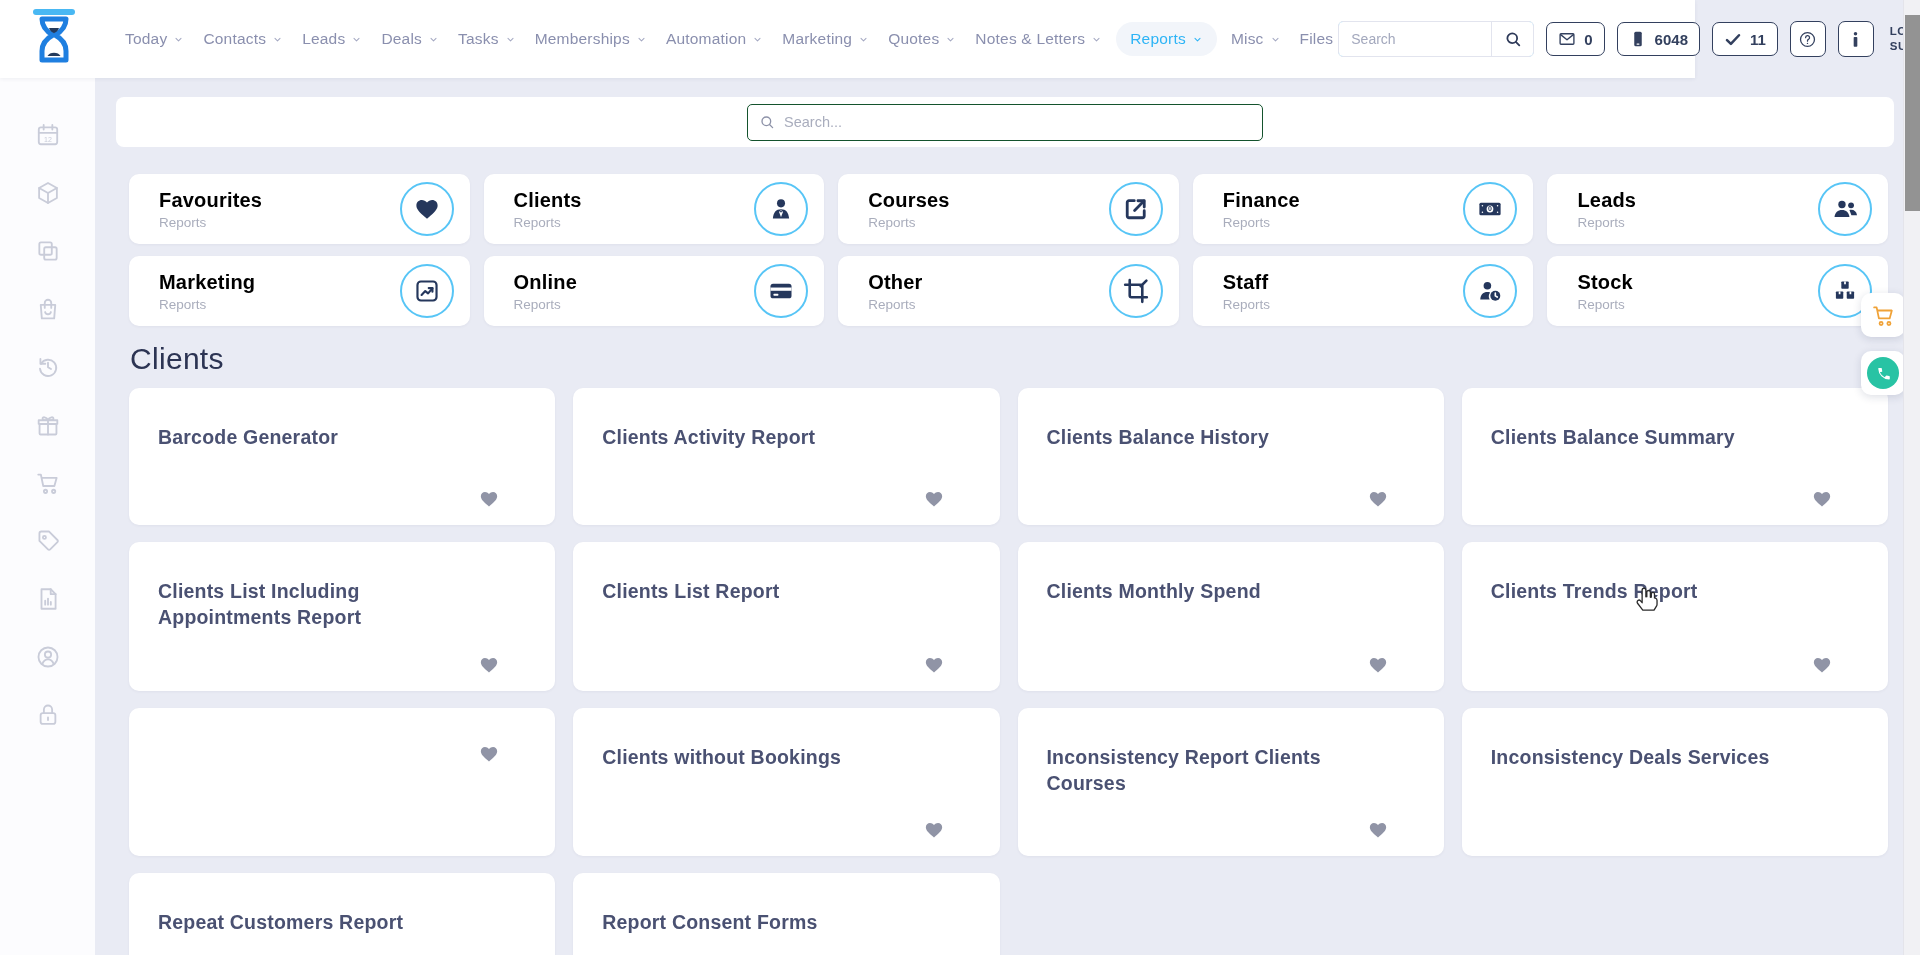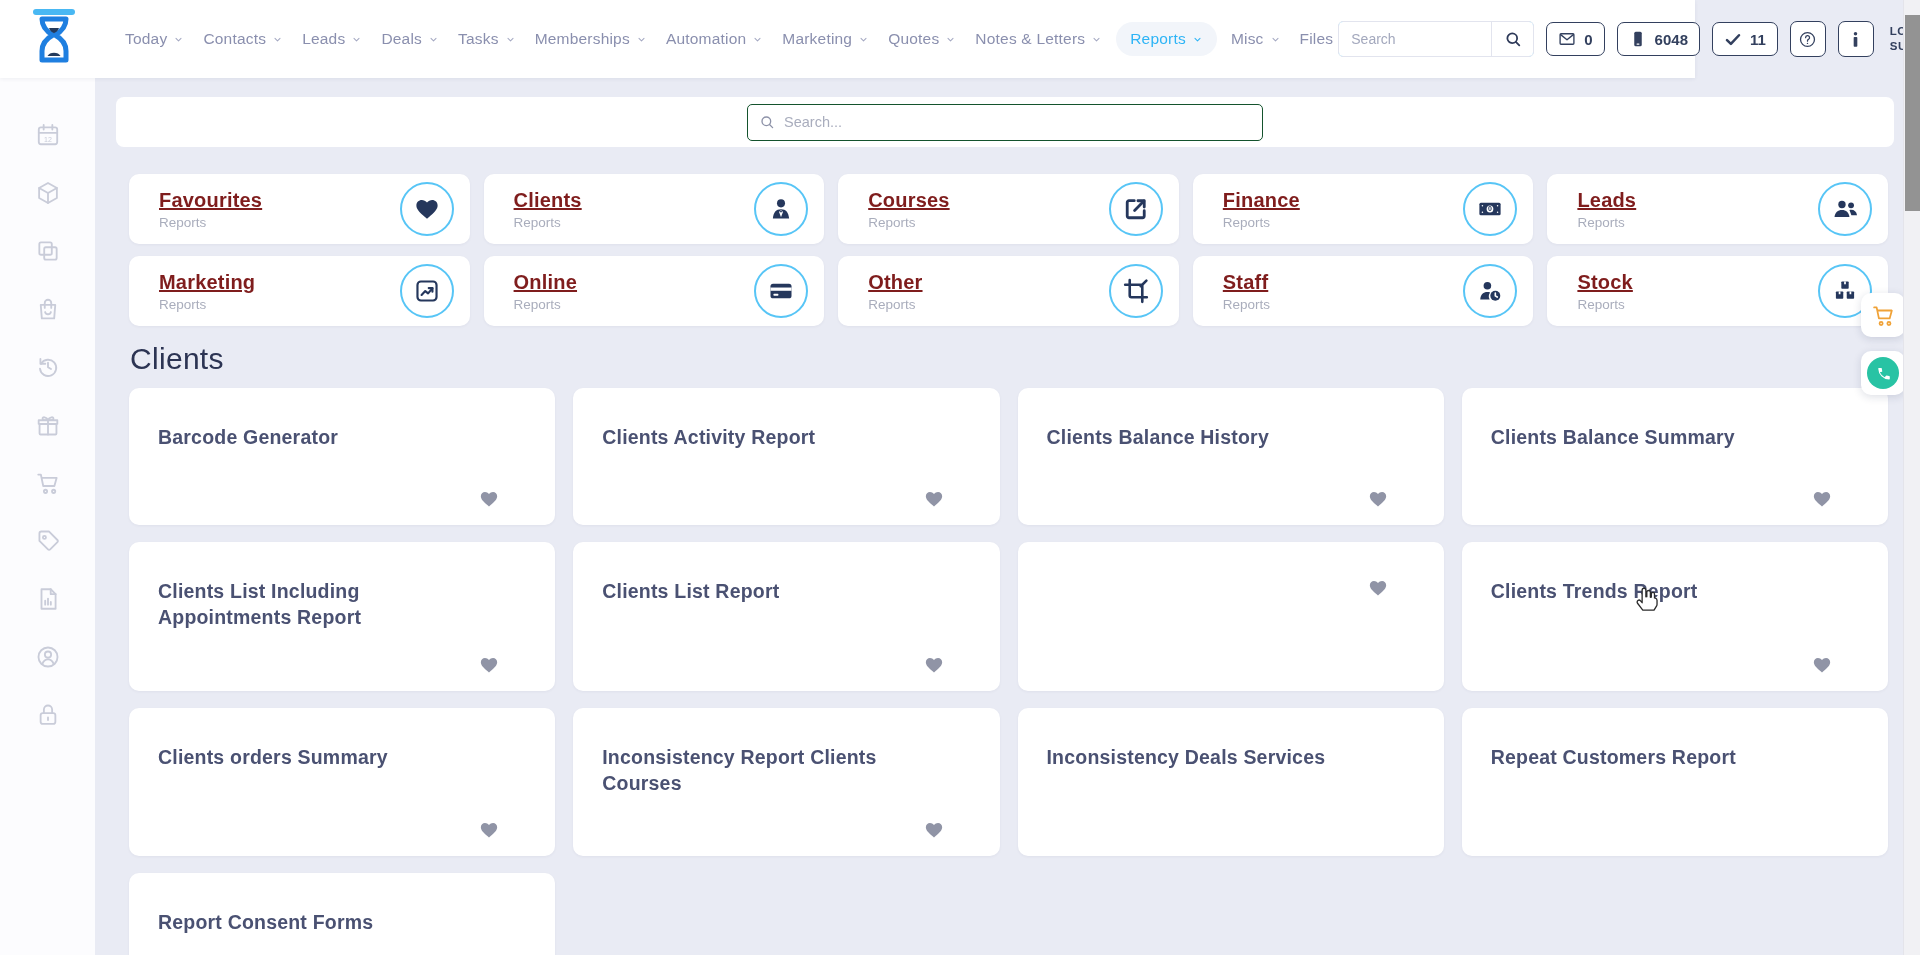--- a/index.html
+++ b/index.html
@@ -97,21 +97,21 @@
 
   .category-grid {
     margin-top:27px; display:grid; grid-template-columns:repeat(5,1fr);
     gap:12px 14px;
   }
   .cat-card {
     position:relative; background:#fff; border-radius:10px; height:70px;
     padding:10px 84px 10px 30px; display:flex; flex-direction:column; justify-content:center;
     box-shadow:0 1px 3px rgba(30,40,80,.05); cursor:pointer;
   }
-  .cat-title { font-size:20px; font-weight:600; color:#7f1d1d; letter-spacing:.2px;text-decoration:underline; }
+  .cat-title { font-size:20px; font-weight:600; color:#000000; letter-spacing:.2px; }
   .cat-sub { font-size:13.5px; color:#a9adbc; margin-top:3px; }
   .cat-circle {
     position:absolute; right:16px; top:50%; transform:translateY(-50%);
     width:54px; height:54px; border:2px solid #57c5f6; border-radius:50%;
     display:flex; align-items:center; justify-content:center; color:#25375c; background:#fff;
   }
   .cat-circle svg { width:26px; height:26px; }
 
   .section-title {
     font-size:30px; font-weight:500; color:#2c3453; letter-spacing:.3px;
@@ -616,36 +616,44 @@
       </div>
       <div class="report-card">
         <div class="report-title">Clients List Report</div>
         <div class="heart">
           <svg viewBox="0 0 24 24" fill="currentColor" stroke="none">
             <path d="M12 21.1l-1.6-1.5C5.2 15 2.2 12.2 2.2 8.7 2.2 5.8 4.4 3.7 7.2 3.7c1.8 0 3.6.9 4.8 2.4 1.2-1.5 3-2.4 4.8-2.4 2.8 0 5 2.1 5 5 0 3.5-3 6.3-8.2 10.9z"></path>
           </svg>
         </div>
       </div>
       <div class="report-card">
+        <div class="report-title">Clients Monthly Spend</div>
         <div class="heart">
           <svg viewBox="0 0 24 24" fill="currentColor" stroke="none">
             <path d="M12 21.1l-1.6-1.5C5.2 15 2.2 12.2 2.2 8.7 2.2 5.8 4.4 3.7 7.2 3.7c1.8 0 3.6.9 4.8 2.4 1.2-1.5 3-2.4 4.8-2.4 2.8 0 5 2.1 5 5 0 3.5-3 6.3-8.2 10.9z"></path>
           </svg>
         </div>
       </div>
       <div class="report-card">
         <div class="report-title">Clients Trends Report</div>
         <div class="heart">
           <svg viewBox="0 0 24 24" fill="currentColor" stroke="none">
             <path d="M12 21.1l-1.6-1.5C5.2 15 2.2 12.2 2.2 8.7 2.2 5.8 4.4 3.7 7.2 3.7c1.8 0 3.6.9 4.8 2.4 1.2-1.5 3-2.4 4.8-2.4 2.8 0 5 2.1 5 5 0 3.5-3 6.3-8.2 10.9z"></path>
           </svg>
         </div>
       </div>
       <div class="report-card">
-        <div class="report-title">Clients orders Summary</div>
+        <div class="heart">
+          <svg viewBox="0 0 24 24" fill="currentColor" stroke="none">
+            <path d="M12 21.1l-1.6-1.5C5.2 15 2.2 12.2 2.2 8.7 2.2 5.8 4.4 3.7 7.2 3.7c1.8 0 3.6.9 4.8 2.4 1.2-1.5 3-2.4 4.8-2.4 2.8 0 5 2.1 5 5 0 3.5-3 6.3-8.2 10.9z"></path>
+          </svg>
+        </div>
+      </div>
+      <div class="report-card">
+        <div class="report-title">Clients without Bookings</div>
         <div class="heart">
           <svg viewBox="0 0 24 24" fill="currentColor" stroke="none">
             <path d="M12 21.1l-1.6-1.5C5.2 15 2.2 12.2 2.2 8.7 2.2 5.8 4.4 3.7 7.2 3.7c1.8 0 3.6.9 4.8 2.4 1.2-1.5 3-2.4 4.8-2.4 2.8 0 5 2.1 5 5 0 3.5-3 6.3-8.2 10.9z"></path>
           </svg>
         </div>
       </div>
       <div class="report-card">
         <div class="report-title">Inconsistency Report Clients Courses</div>
         <div class="heart">
           <svg viewBox="0 0 24 24" fill="currentColor" stroke="none">

